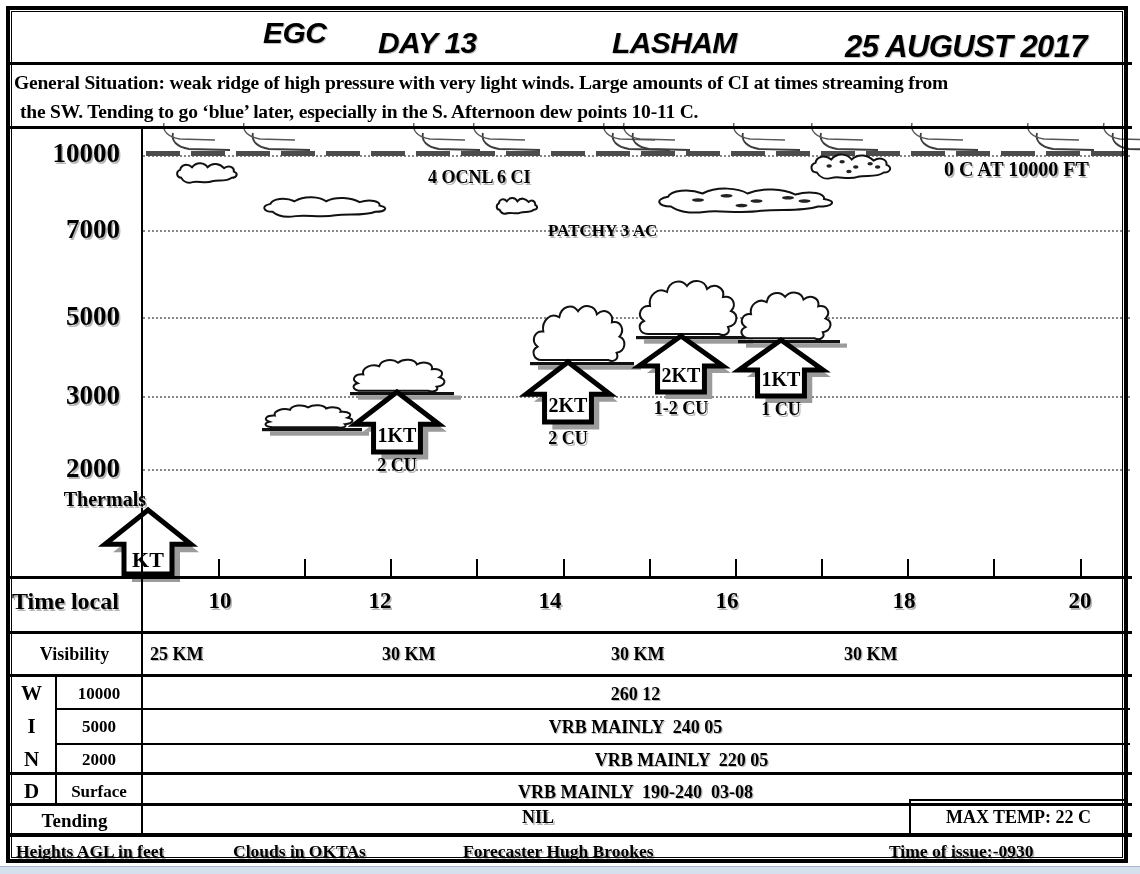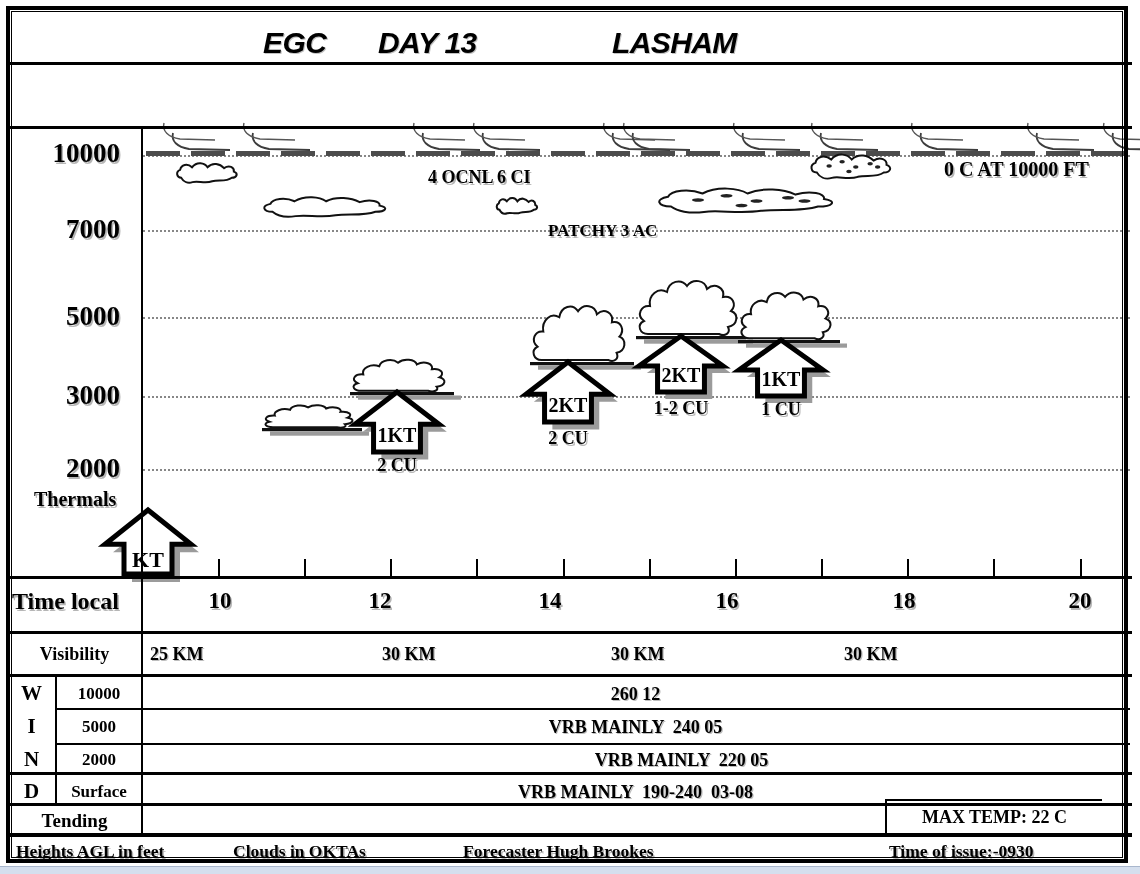--- a/index.html
+++ b/index.html
@@ -20,21 +20,21 @@
   .val{font-weight:bold;font-size:18px;white-space:pre;text-shadow:1.2px 1.2px 0 #bdbdbd;}
   .valb{font-weight:bold;font-size:17px;}
   .wl{font-weight:bold;font-size:21px;}
   .dot{height:0;border-top:2px dotted #878787;}
   .dash{height:5px;background:repeating-linear-gradient(90deg,#4c4c4c 0 34px,rgba(255,255,255,0) 34px 45px);}
   .hl{background:#000;height:3px;left:8px;width:1124px;}
   .lbl{font-weight:bold;}
   svg text.kt{font-family:"Liberation Serif",serif;font-weight:bold;font-size:20px;fill:#000;}
   svg text.ktbig{font-size:22px;}
   #glyphs{position:absolute;left:0;top:0;pointer-events:none;}
-  #maxtemp-cell{left:885px;top:799px;width:217px;height:34px;border-left:2.5px solid #000;border-top:2.5px solid #000;
+  #maxtemp-cell{left:909px;top:799px;width:217px;height:34px;border-left:2.5px solid #000;border-top:2.5px solid #000;
                 display:flex;align-items:center;justify-content:center;box-sizing:border-box;}
   #bottom-strip{left:0;top:866px;width:1140px;height:8px;background:#d5dfee;border-top:1px solid #a9b7cd;}
 </style>
 </head>
 <body>
 
 <div id="page">
 
   <div id="under">
       <div class="abs dot" style="left: 143px; top: 155px; width: 987px;"></div>
@@ -210,45 +210,51 @@
       <div class="abs wl" style="left: 8px; top: 681px; width: 47px; text-align: center;">W</div>
       <div class="abs wl" style="left: 8px; top: 714px; width: 47px; text-align: center;">I</div>
       <div class="abs wl" style="left: 8px; top: 747px; width: 47px; text-align: center;">N</div>
       <div class="abs wl" style="left: 8px; top: 779px; width: 47px; text-align: center;">D</div>
       <div class="abs ann emb cuL" style="left: 337px; top: 455px; width: 120px; text-align: center;">2 CU</div>
       <div class="abs ann emb cuL" style="left: 508px; top: 428px; width: 120px; text-align: center;">2 CU</div>
       <div class="abs ann emb cuL" style="left: 621px; top: 398px; width: 120px; text-align: center;">1-2 CU</div>
       <div class="abs ann emb cuL" style="left: 721px; top: 399px; width: 120px; text-align: center;">1 CU</div>
     </div>
 
-  <span class="t" style="left:263px;top:26px">EGC</span>
+  <span class="t" style="left:263px;top:16px">EGC</span>
   <span class="t" style="left:378px;top:26px">DAY 13</span>
   <span class="t" style="left:612px;top:26px">LASHAM</span>
-
+  <span class="t" style="left:845px;top:29px;font-size:31px">25 AUGUST 2017</span>
+
+  <div id="gs">
+    <div>General Situation: weak ridge of high pressure with very light winds. Large amounts of CI at times streaming from</div>
+    <div class="ln2">the SW. Tending to go ‘blue’ later, especially in the S. Afternoon dew points 10-11 C.</div>
+  </div>
 
   <div class="abs hl" style="top:62px"></div>
   <div class="abs hl" style="top:126px"></div>
   <div class="abs" style="left:141px;top:128px;width:2px;height:706px;background:#000"></div>
   <div class="abs hl" style="top:576px"></div>
   <div class="abs hl" style="top:631px"></div>
   <div class="abs hl" style="top:674px"></div>
   <div class="abs" style="left:57px;top:708px;width:1073px;height:2px;background:#000"></div>
   <div class="abs" style="left:57px;top:743px;width:1073px;height:2px;background:#000"></div>
   <div class="abs hl" style="top:772px"></div>
   <div class="abs hl" style="top:803px"></div>
   <div class="abs" style="left:55px;top:674px;width:2px;height:132px;background:#000"></div>
   <div class="abs" style="left:8px;top:833px;width:1124px;height:4px;background:#000"></div>
 
-  <div class="abs lbl emb" style="left:34px;top:488px;width:112px;text-align:left;font-size:20px">Thermals</div>
+  <div class="abs lbl emb" style="left:34px;top:488px;width:112px;text-align:right;font-size:20px">Thermals</div>
 
   <div class="abs lbl emb" style="left:12px;top:588px;font-size:24px">Time local</div>
 
   <div class="abs lbl" style="left:8px;top:644px;width:133px;text-align:center;font-size:18px">Visibility</div>
 
   <div class="abs lbl" style="left:8px;top:810px;width:133px;text-align:center;font-size:19px">Tending</div>
+  <div class="abs lbl emb" style="left:143px;top:807px;width:790px;text-align:center;font-size:18px">NIL</div>
   <div class="abs" id="maxtemp-cell">
     <span class="lbl" style="font-size:18px;white-space:nowrap">MAX TEMP: 22 C</span>
   </div>
 
   <span class="abs lbl emb" style="left:16px;top:841px;font-size:17.5px">Heights AGL in feet</span>
   <span class="abs lbl emb" style="left:233px;top:841px;font-size:17.5px">Clouds in OKTAs</span>
   <span class="abs lbl emb" style="left:463px;top:841px;font-size:17.5px">Forecaster Hugh Brookes</span>
   <span class="abs lbl emb" style="left:889px;top:841px;font-size:17.5px">Time of issue:-0930</span>
 
   <div id="frame"></div>

